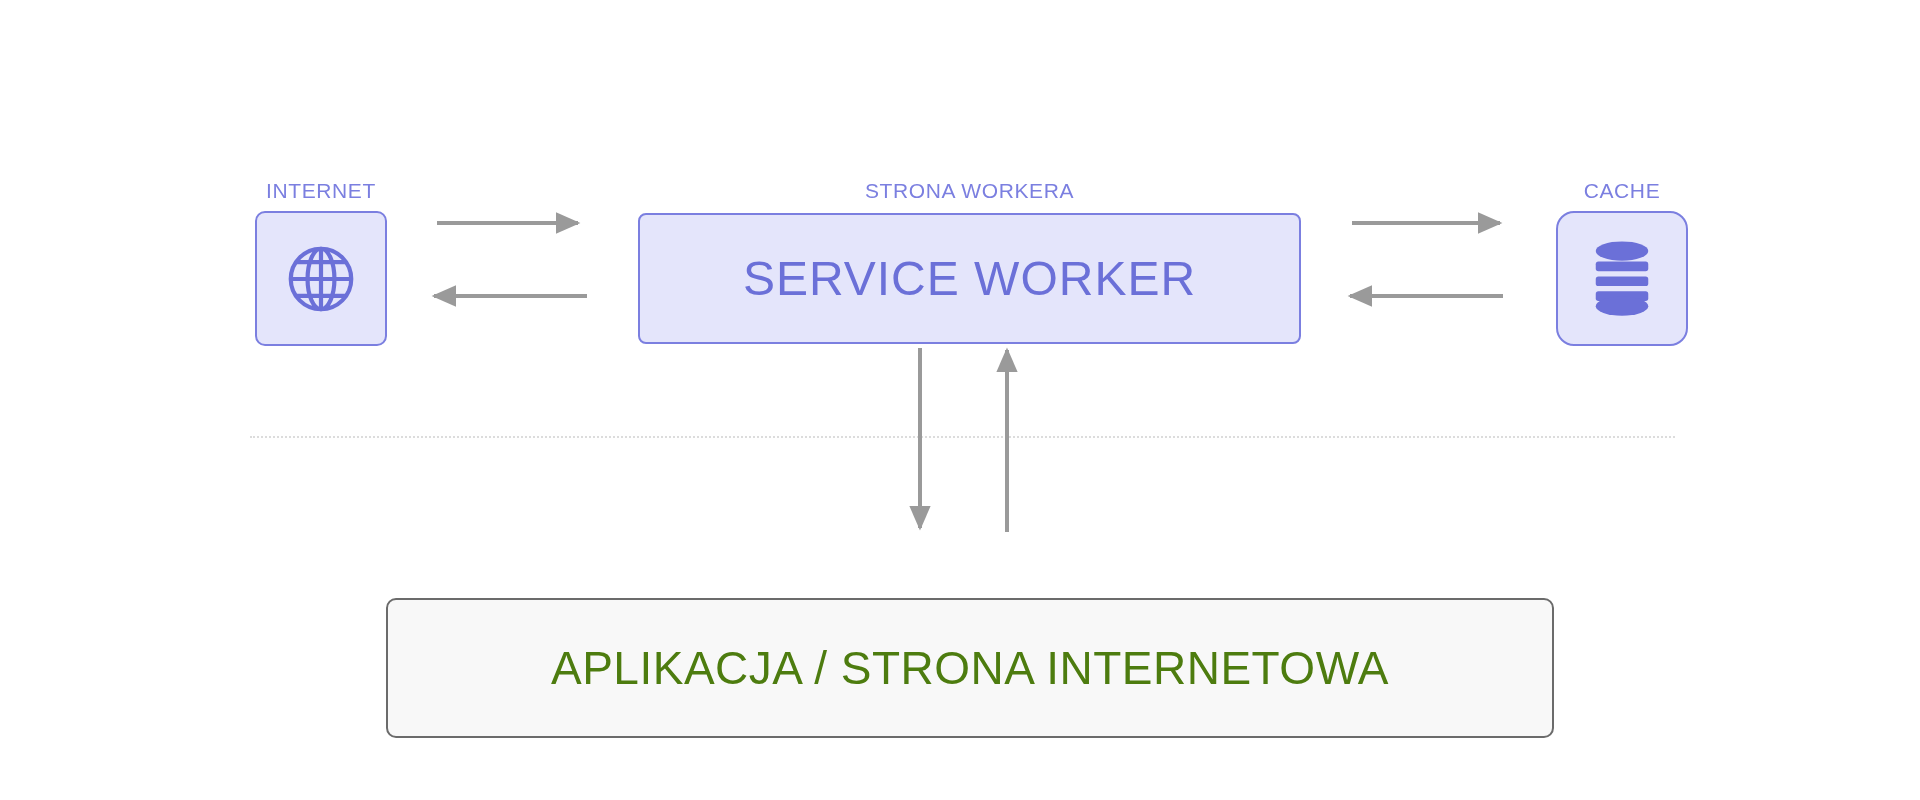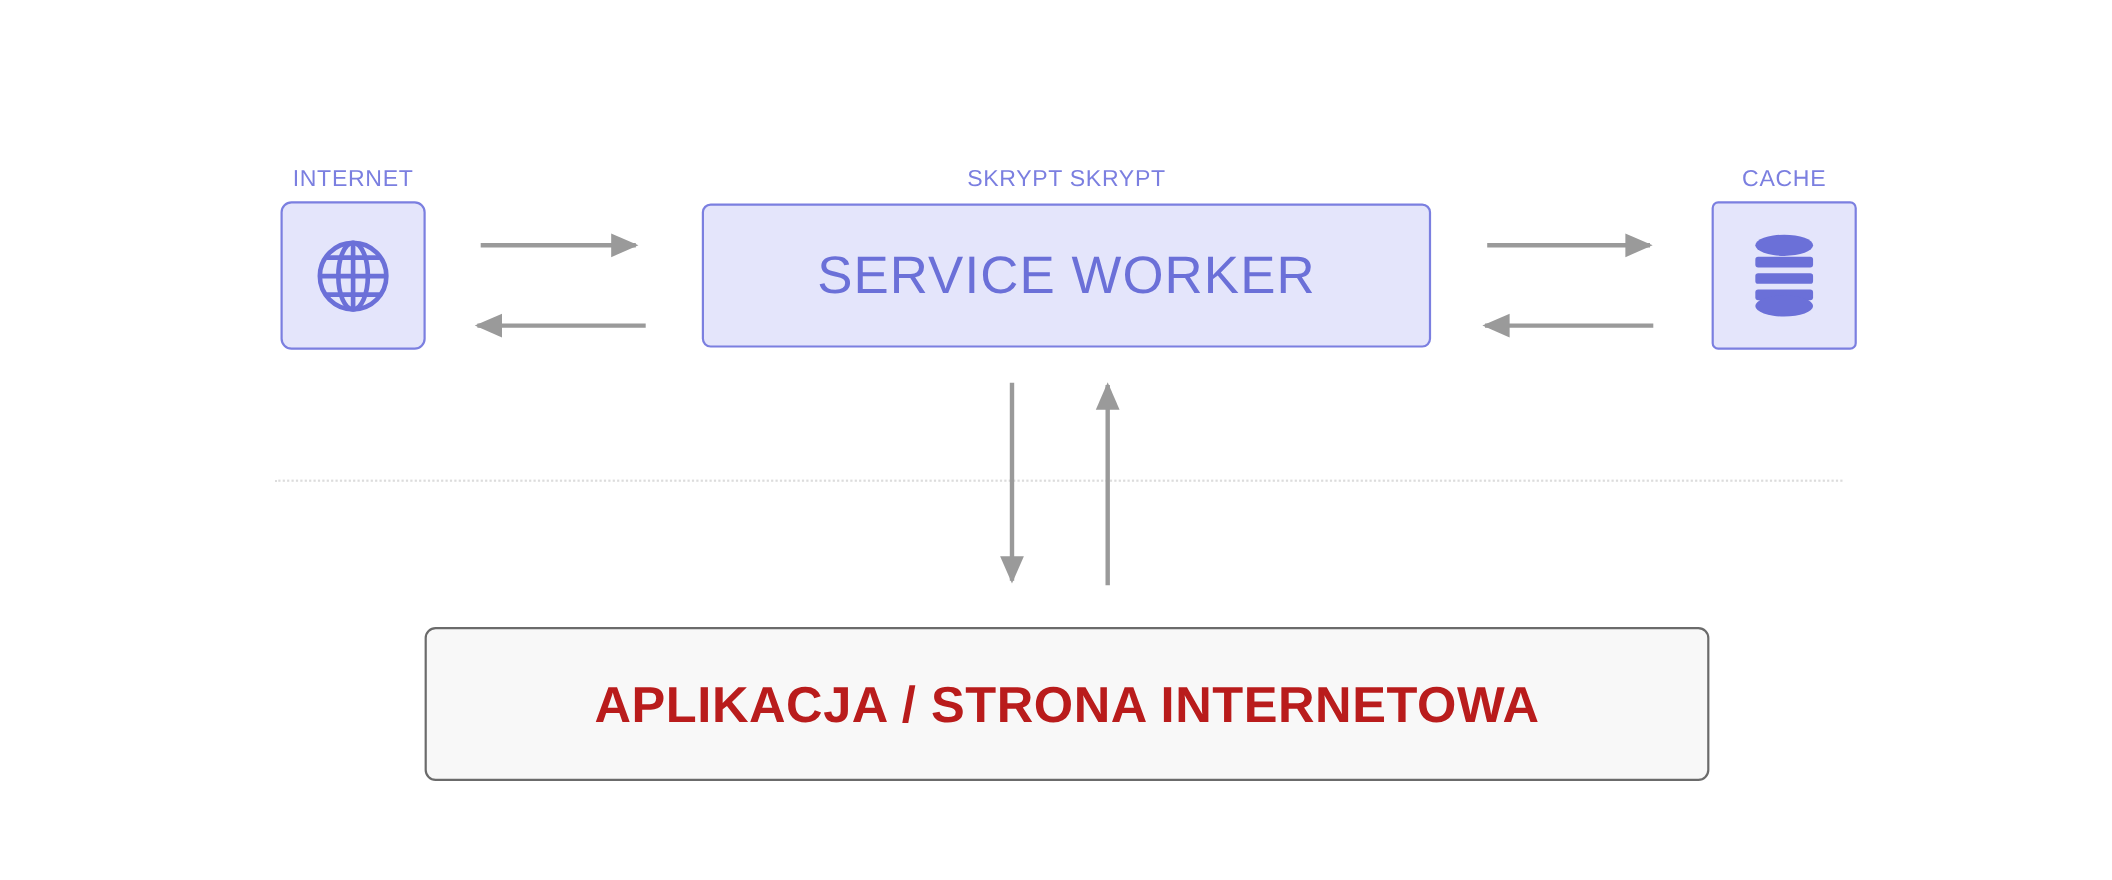--- a/index.html
+++ b/index.html
@@ -23,20 +23,21 @@
     height: 800px;
   }
 
   
   .node {
     position: absolute;
     box-sizing: border-box;
     display: flex;
     align-items: center;
     justify-content: center;
+    margin-top: 28px;
   }
 
   .node-label-top {
     position: absolute;
     left: 0;
     width: 100%;
     text-align: center;
     color: #7b7fe0;
     font-size: 21px;
     letter-spacing: 0.6px;
@@ -57,21 +58,21 @@
     top: -34px;
   }
 
   
   #cache-box {
     left: 1556px;
     top: 183px;
     width: 132px;
     height: 135px;
     border: 2px solid #7b7fe0;
-    border-radius: 6px;
+    border-radius: 18px;
     background: #e4e5fb;
   }
   #cache-label {
     top: -34px;
   }
 
   
   #service-worker-box {
     left: 638px;
     top: 185px;
@@ -97,25 +98,24 @@
   #app-box {
     left: 386px;
     top: 570px;
     width: 1168px;
     height: 140px;
     border: 2px solid #6b6b6b;
     border-radius: 10px;
     background: #f8f8f8;
   }
   #app-text {
-    color: #b91c1c;
+    color: #4d7c0f;
     font-size: 46px;
     letter-spacing: 0.5px;
     white-space: nowrap;
-    font-weight: bold;
   }
 
   
   #arrows {
     position: absolute;
     left: 0;
     top: 0;
     width: 1920px;
     height: 800px;
     pointer-events: none;
@@ -181,21 +181,21 @@
         <ellipse cx="50" cy="50" rx="16" ry="36" fill="none" stroke="#6b70d8" stroke-width="5"></ellipse>
         <line x1="14" y1="50" x2="86" y2="50" stroke="#6b70d8" stroke-width="5"></line>
         <line x1="21" y1="30" x2="79" y2="30" stroke="#6b70d8" stroke-width="5"></line>
         <line x1="21" y1="70" x2="79" y2="70" stroke="#6b70d8" stroke-width="5"></line>
         <line x1="50" y1="14" x2="50" y2="86" stroke="#6b70d8" stroke-width="5"></line>
       </svg>
     </span>
   </div>
 
   <div class="node" id="service-worker-box">
-    <div class="node-label-top" id="skrypt-workera-label">SKRYPT SKRYPT</div>
+    <div class="node-label-top" id="skrypt-workera-label">STRONA WORKERA</div>
     <div id="service-worker-text">SERVICE WORKER</div>
   </div>
 
   <div class="node" id="cache-box">
     <div class="node-label-top" id="cache-label">CACHE</div>
     <span>
       <svg class="icon-svg" width="72" height="84" viewBox="0 0 80 96">
         <ellipse cx="40" cy="16" rx="30" ry="11" fill="#6b70d8"></ellipse>
         <rect x="10" y="28" width="60" height="11" rx="3" fill="#6b70d8"></rect>
         <rect x="10" y="45" width="60" height="11" rx="3" fill="#6b70d8"></rect>

